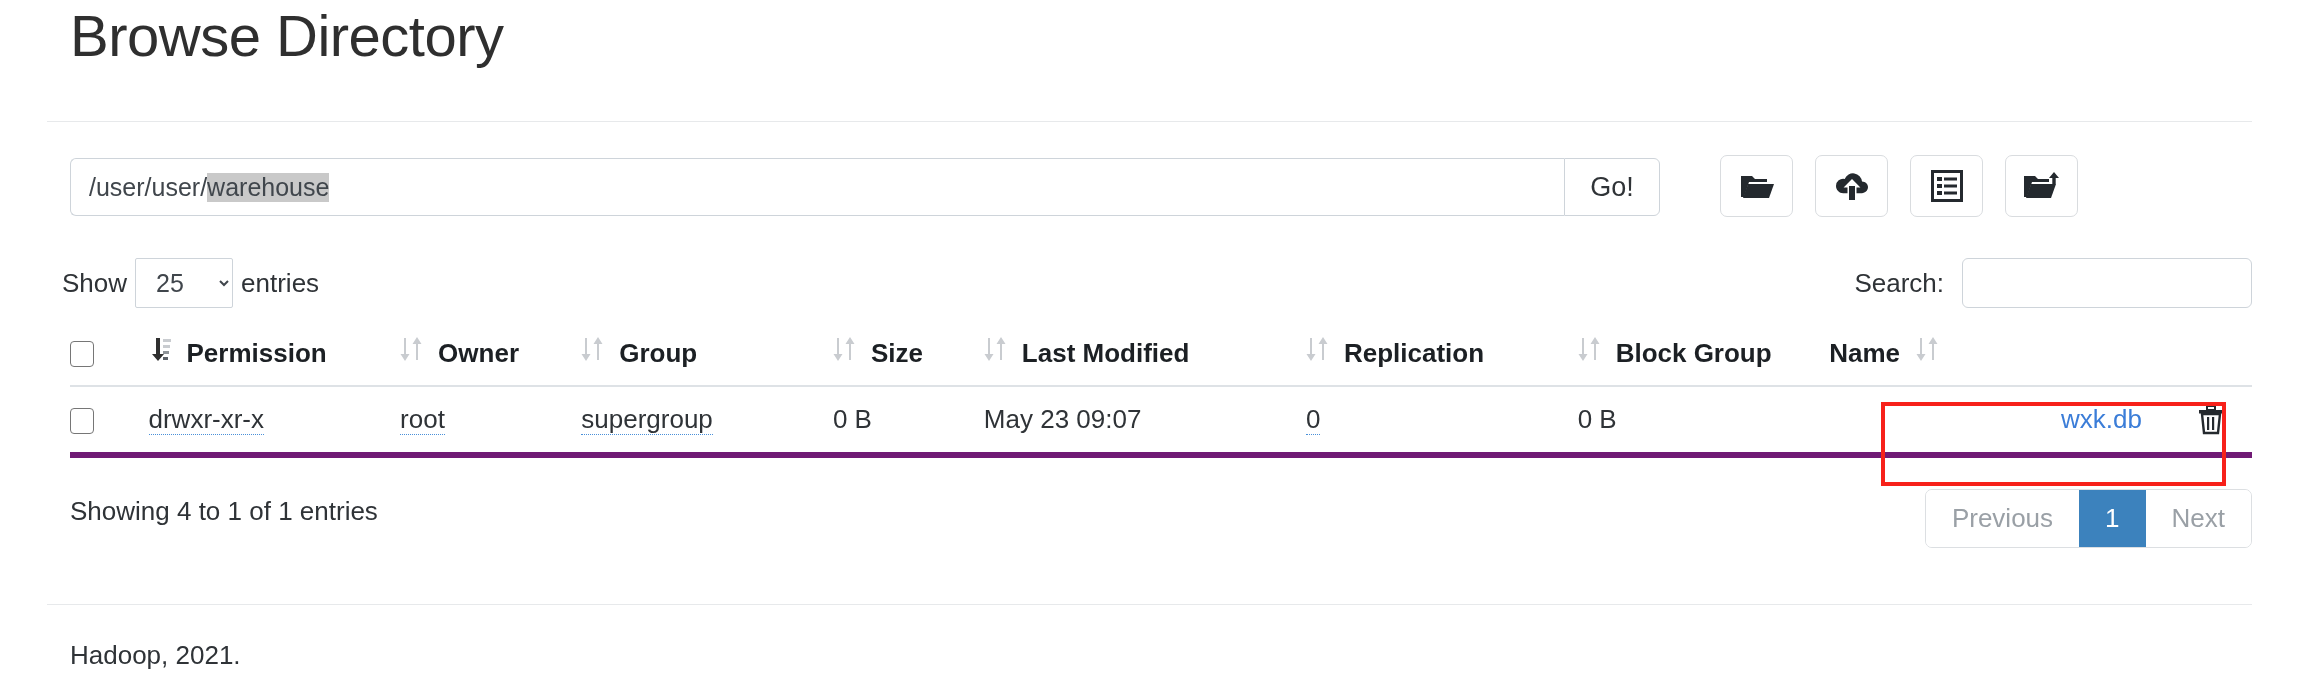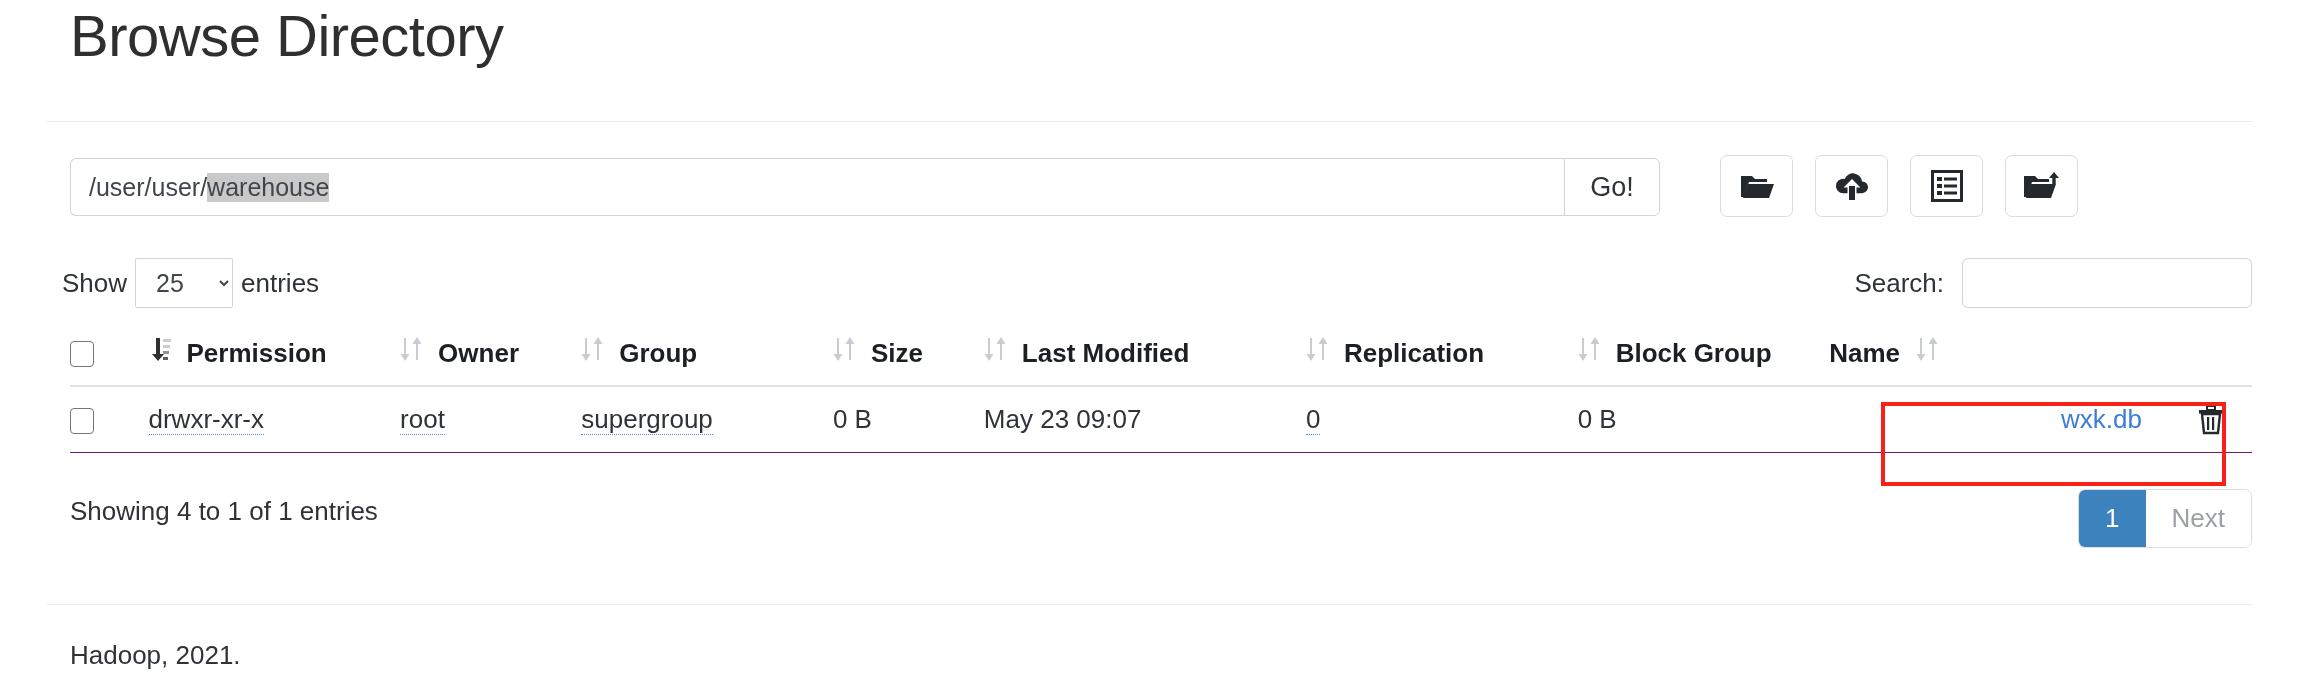--- a/index.html
+++ b/index.html
@@ -175,21 +175,21 @@
     border-bottom: 2px solid #dee2e6;
     vertical-align: middle;
     white-space: nowrap;
   }
   .tbl td {
     font-size: 26px;
     color: #2f3337;
     padding: 17px 0 17px 0;
     vertical-align: middle;
     white-space: nowrap;
-    border-bottom: 1px solid #701a75;
+    border-bottom: 6px solid #701a75;
   }
   .th-inner { display: flex; align-items: flex-end; gap: 16px; }
   .sort-ico { flex: 0 0 auto; }
   .col-check { width: 78px; }
   .col-perm  { width: 250px; }
   .col-owner { width: 180px; }
   .col-group { width: 250px; }
   .col-size  { width: 150px; }
   .col-mod   { width: 320px; }
   .col-repl  { width: 270px; }
@@ -516,20 +516,21 @@
           </div>
         </td>
       </tr>
     </tbody>
   </table>
 
   <div class="redbox"></div>
 
   <div class="tbl-info">Showing 4 to 1 of 1 entries</div>
   <div class="pagination">
+    <button class="pg">Previous</button>
     <button class="pg active">1</button>
     <button class="pg">Next</button>
   </div>
 
   <div class="footer-rule"></div>
   <div class="footer-text">Hadoop, 2021.</div>
 
 </div>
 
 </body></html>

